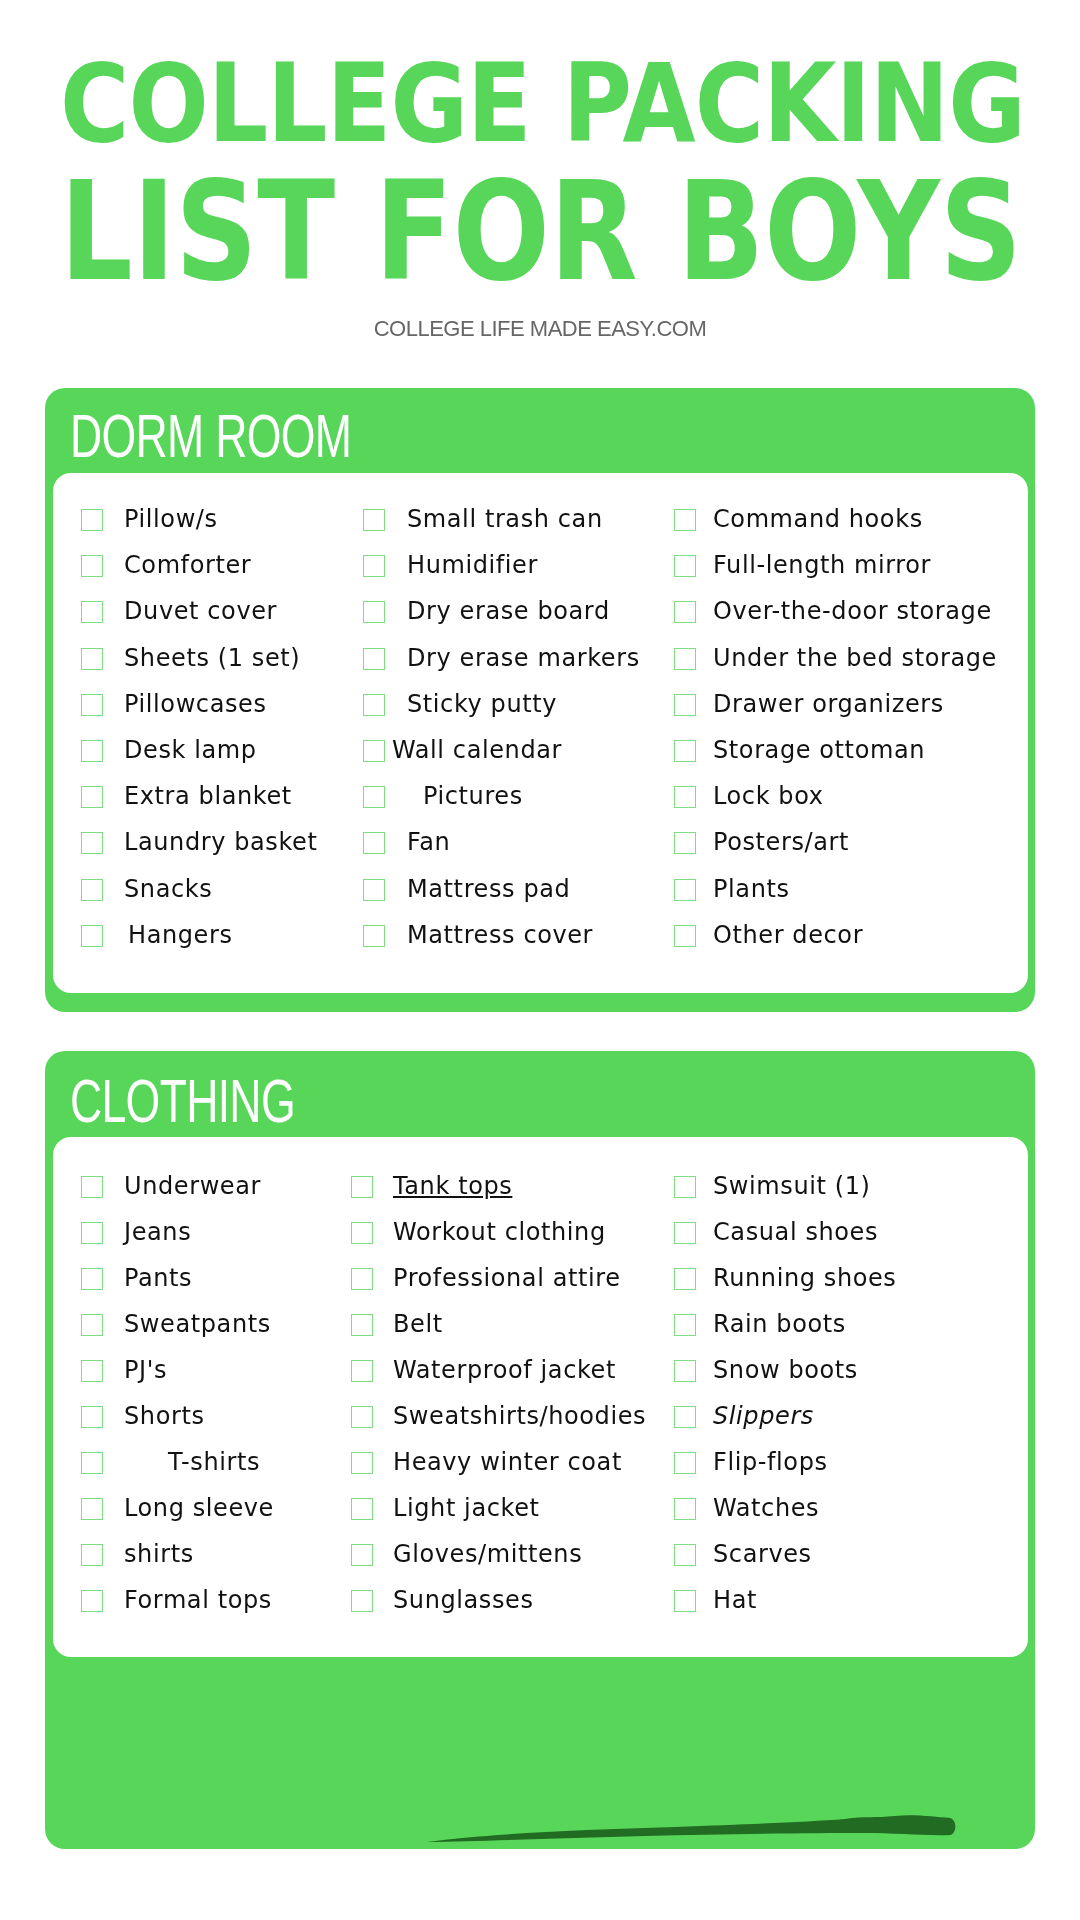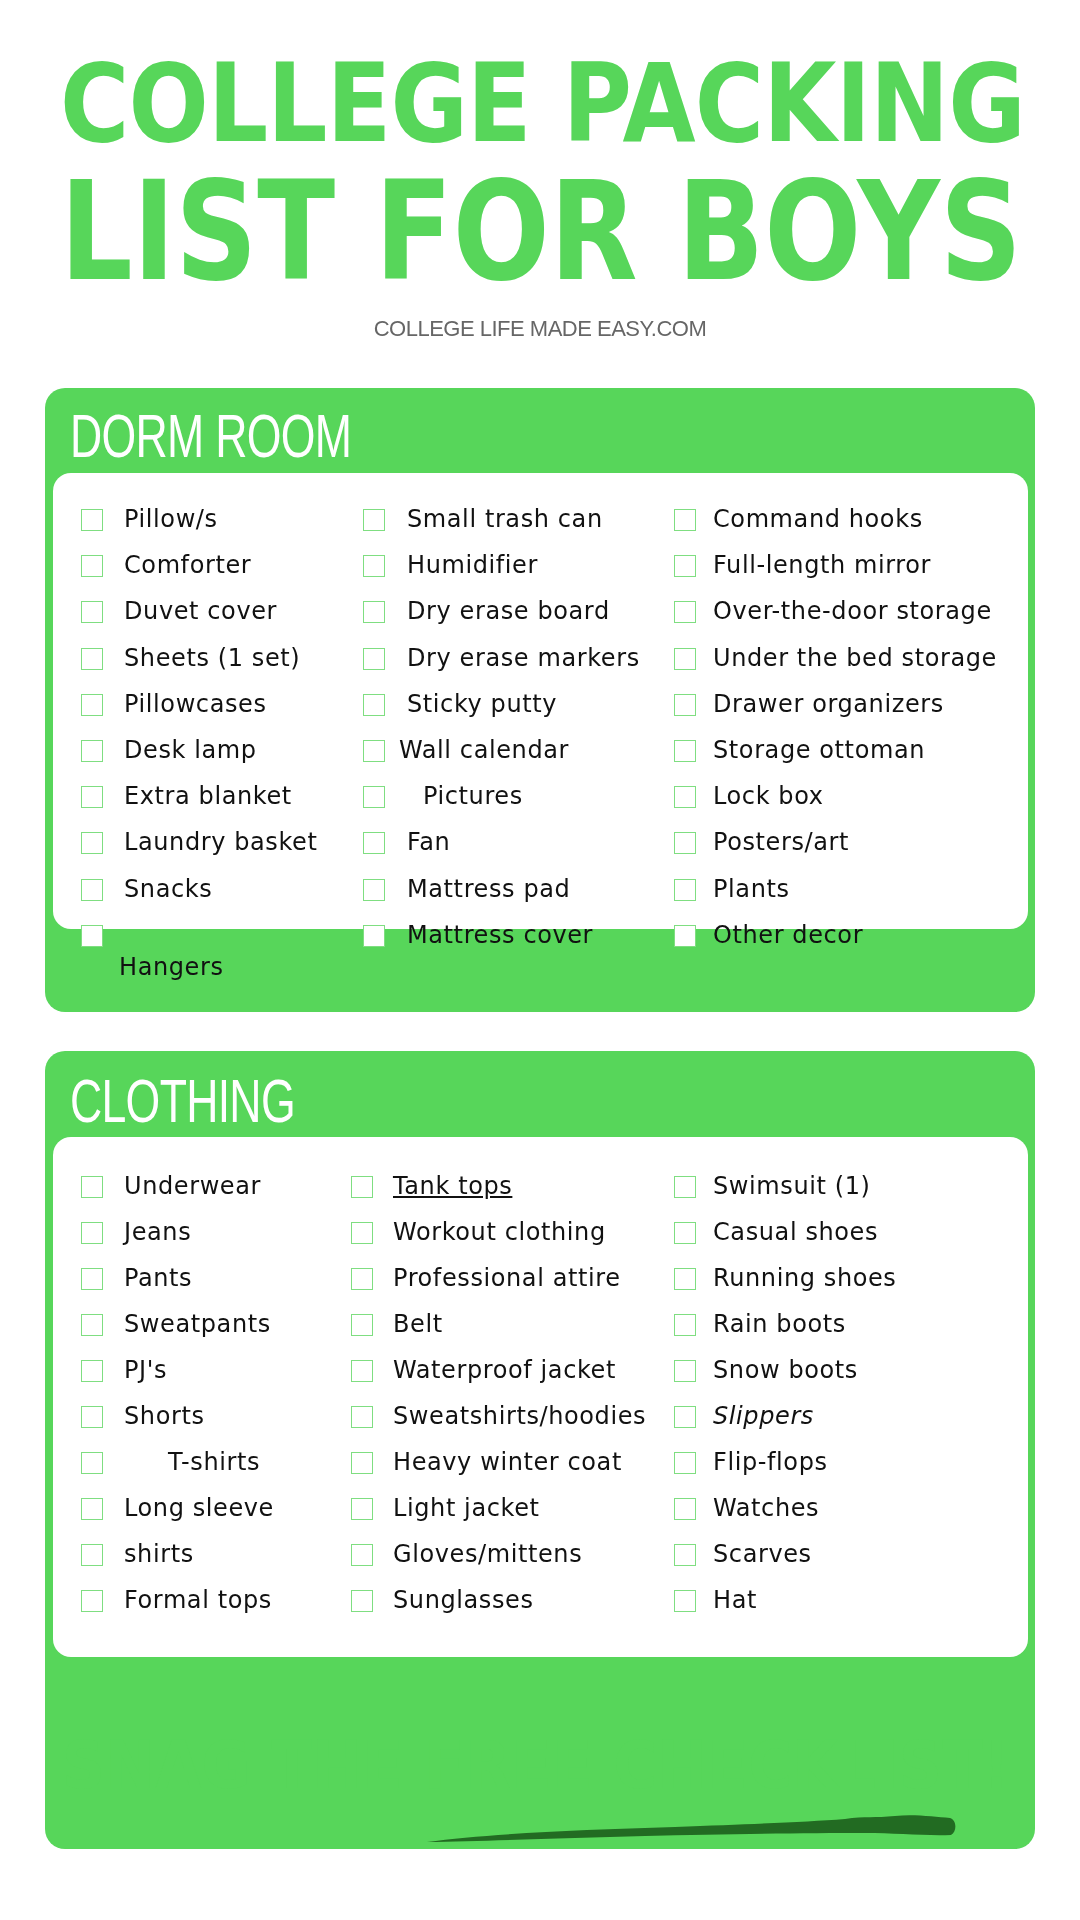--- a/index.html
+++ b/index.html
@@ -108,21 +108,21 @@
   <span class="inner" style="transform: scaleX(0.875283);">COLLEGE PACKING</span>
 </div>
 <div id="title2" class="title-line">
   <span class="inner" style="transform: scaleX(0.826716);">LIST FOR BOYS</span>
 </div>
 
 <div id="subtitle">COLLEGE LIFE MADE EASY.COM</div>
 
 <div class="card" id="card-dorm" style="top:388px;height:624px;">
   <div class="card-title" style="top:17px;">DORM ROOM</div>
-  <div class="card-body" style="top:85px;height:456px;">
+  <div class="card-body" style="top:85px;height:520px;">
     <div class="col" style="left:28px;">
         <label class="item" style="top: 36px;">
           <span class="checkbox"></span>
           <span class="item-label" style="left: 43px;">Pillow/s</span>
         </label>
         <label class="item" style="top: 82px;">
           <span class="checkbox"></span>
           <span class="item-label" style="left: 43px;">Comforter</span>
         </label>
         <label class="item" style="top: 128px;">
@@ -148,21 +148,21 @@
         <label class="item" style="top: 359px;">
           <span class="checkbox"></span>
           <span class="item-label" style="left: 43px;">Laundry basket</span>
         </label>
         <label class="item" style="top: 406px;">
           <span class="checkbox"></span>
           <span class="item-label" style="left: 43px;">Snacks</span>
         </label>
         <label class="item" style="top: 452px;">
           <span class="checkbox"></span>
-          <span class="item-label" style="left: 38px; margin-top: 32px;">Hangers</span>
+          <span class="item-label" style="left: 47px;">Hangers</span>
         </label>
       </div>
     <div class="col" style="left:310px;">
         <label class="item" style="top: 36px;">
           <span class="checkbox"></span>
           <span class="item-label" style="left: 44px;">Small trash can</span>
         </label>
         <label class="item" style="top: 82px;">
           <span class="checkbox"></span>
           <span class="item-label" style="left: 44px;">Humidifier</span>
@@ -174,21 +174,21 @@
         <label class="item" style="top: 175px;">
           <span class="checkbox"></span>
           <span class="item-label" style="left: 44px;">Dry erase markers</span>
         </label>
         <label class="item" style="top: 221px;">
           <span class="checkbox"></span>
           <span class="item-label" style="left: 44px;">Sticky putty</span>
         </label>
         <label class="item" style="top: 267px;">
           <span class="checkbox"></span>
-          <span class="item-label" style="left: 36px; text-align: center;">Wall calendar</span>
+          <span class="item-label" style="left: 29px; text-align: center;">Wall calendar</span>
         </label>
         <label class="item" style="top: 313px;">
           <span class="checkbox"></span>
           <span class="item-label" style="left: 60px;">Pictures</span>
         </label>
         <label class="item" style="top: 359px;">
           <span class="checkbox"></span>
           <span class="item-label" style="left: 44px;">Fan</span>
         </label>
         <label class="item" style="top: 406px;">

